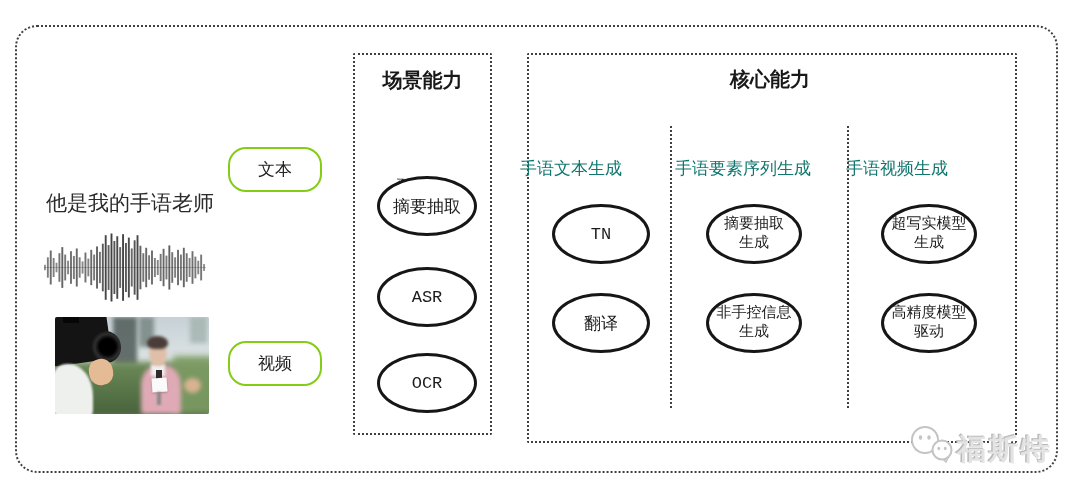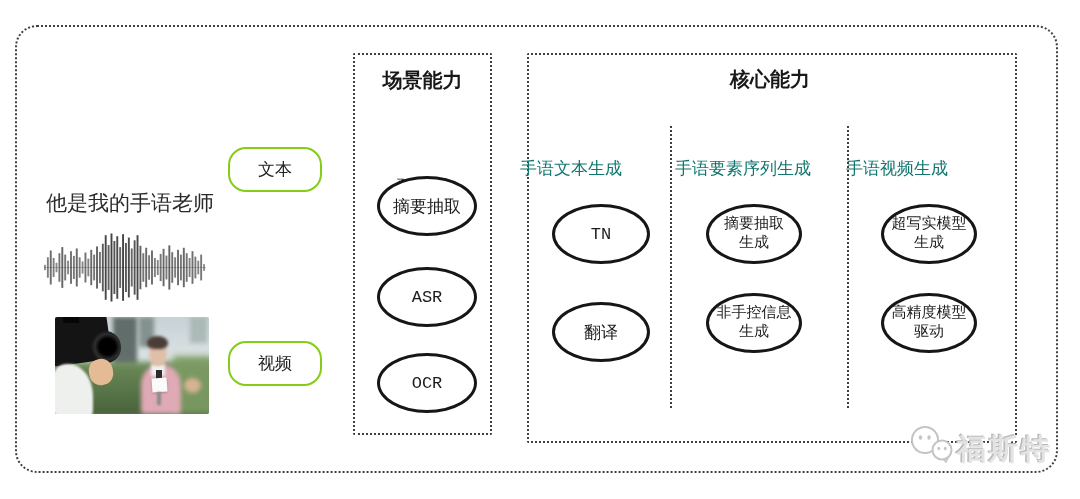--- a/index.html
+++ b/index.html
@@ -138,21 +138,21 @@
   <div class="sectitle" style="left:527px;top:66px;width:486px;">核心能力</div>
 
   <div class="vsep" style="left:670px;top:126px;height:282px;"></div>
   <div class="vsep" style="left:847px;top:126px;height:282px;"></div>
 
   <div class="collabel" style="left:520px;top:157px;width:160px;">手语文本生成</div>
   <div class="collabel" style="left:675px;top:157px;width:160px;">手语要素序列生成</div>
   <div class="collabel" style="left:846px;top:157px;width:160px;">手语视频生成</div>
 
   <div class="ellipse ell-1" style="left:552px;top:204px;width:92px;">TN</div>
-  <div class="ellipse ell-1" style="left:552px;top:302px;width:92px;">翻译</div>
+  <div class="ellipse ell-1" style="left:552px;top:293px;width:92px;">翻译</div>
 
   <div class="ellipse ell-2" style="left:706px;top:204px;width:90px;">摘要抽取
 生成</div>
   <div class="ellipse ell-2" style="left:706px;top:293px;width:90px;">非手控信息
 生成</div>
 
   <div class="ellipse ell-2" style="left:881px;top:204px;width:90px;">超写实模型
 生成</div>
   <div class="ellipse ell-2" style="left:881px;top:293px;width:90px;">高精度模型
 驱动</div>

